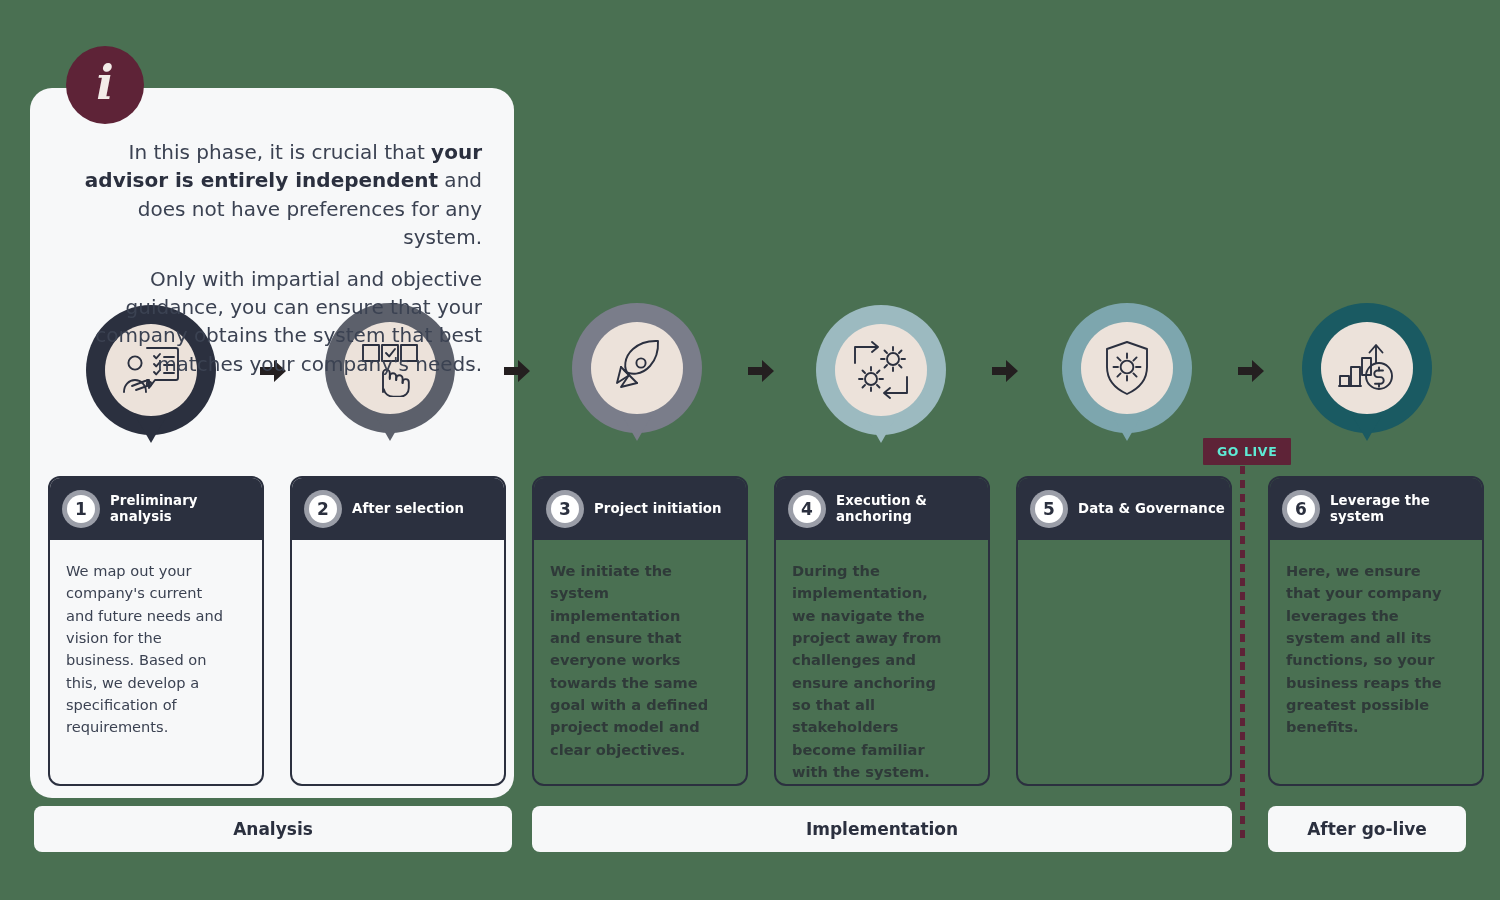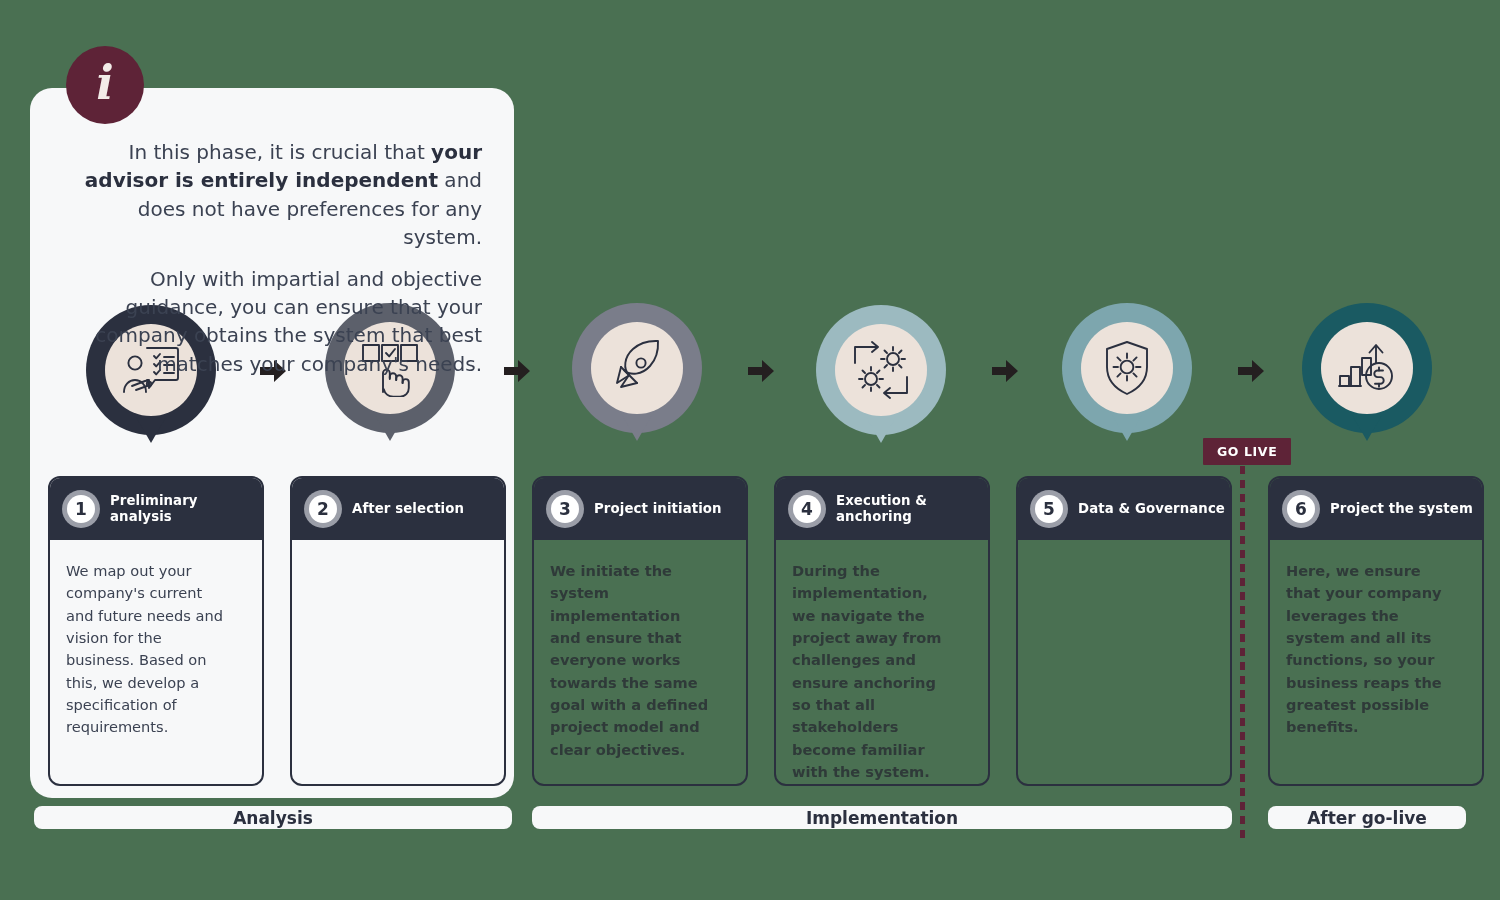--- a/index.html
+++ b/index.html
@@ -89,21 +89,21 @@
     position: absolute;
     width: 30px; height: 26px;
     color: #241f20;
   }
 
   
   .golive {
     position: absolute;
     left: 1203px; top: 438px;
     background: #5e2337;
-    color: #ffffff;
+    color: #5eead4;
     font-size: 12.5px;
     font-weight: 700;
     letter-spacing: 0.6px;
     padding: 6px 14px 6px 14px;
     border-radius: 1px;
     z-index: 8;
   }
 
   
   .dotted-sep {
@@ -165,21 +165,21 @@
     font-size: 14.6px;
     line-height: 1.53;
     color: #3b4252;
   }
   .card.ghost .body { color: #2f3a39; font-weight: bold; }
 
   
   .phase {
     position: absolute;
     top: 806px;
-    height: 23px;
+    height: 46px;
     background: #f7f8f9;
     border-radius: 8px;
     display: flex; align-items: center; justify-content: center;
     color: #2b303f;
     font-size: 17px;
     font-weight: 700;
     z-index: 5;
   }
 </style>
 </head>
@@ -383,21 +383,21 @@
       </div>
       <div class="title">Data &amp; Governance</div>
     </div>
   </div>
 
   <div class="card ghost" style="left:1268px; top:476px;">
     <div class="head">
       <div class="num">
         <i>6</i>
       </div>
-      <div class="title">Project the system</div>
+      <div class="title">Leverage the system</div>
     </div>
     <div class="body">Here, we ensure that your company leverages the system and all its functions, so your business reaps the greatest possible benefits.</div>
   </div>
 
   <div class="phase" style="left:34px; width:478px;">Analysis</div>
   <div class="phase" style="left:1268px; width:198px;">After go-live</div>
   <div class="phase" style="left:532px; width:700px;">Implementation</div>
 
 </div>
 

